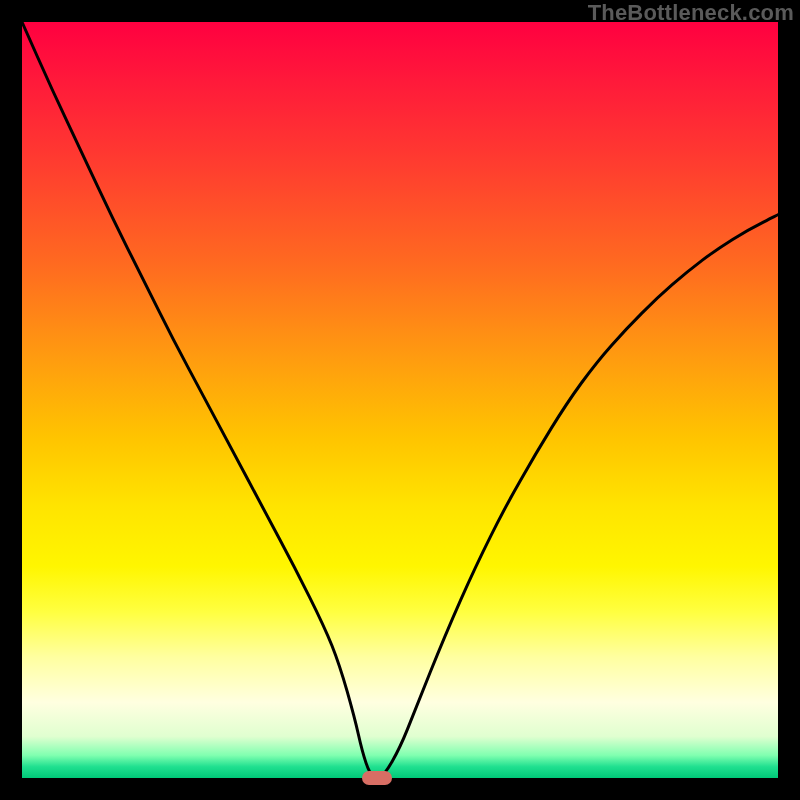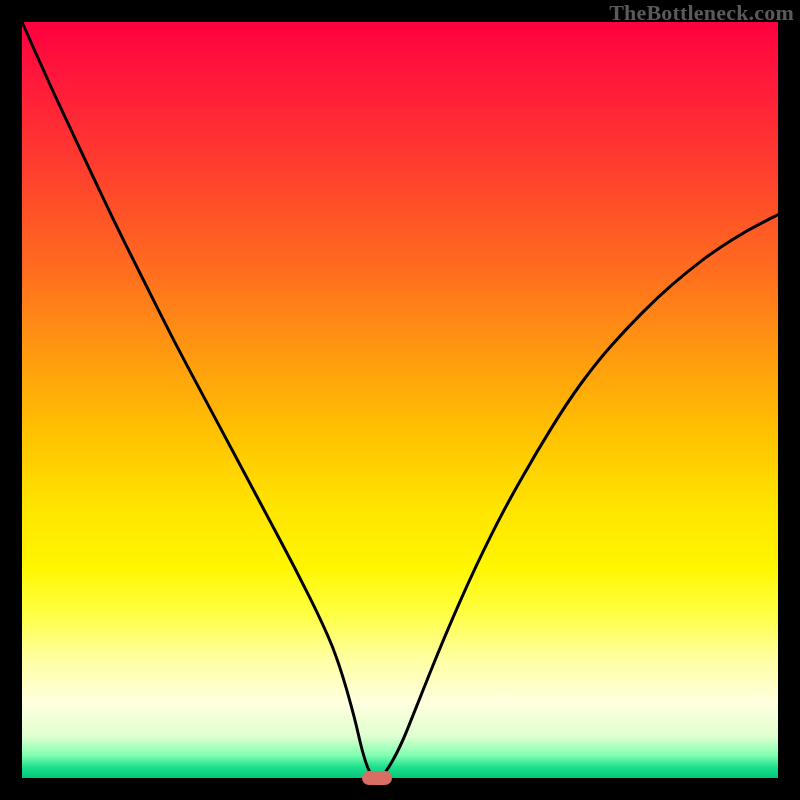--- a/index.html
+++ b/index.html
@@ -40,21 +40,21 @@
       #e0ffd0 94.5%,
       #80ffb0 97%,
       #20e090 98.5%,
       #00c878 100%
     );
   }
   .watermark {
     position: absolute;
     top: 0px;
     right: 6px;
-    font-family: Liberation Serif, serif;
+    font-family: Liberation Sans, sans-serif;
     font-size: 22px;
     font-weight: 600;
     color: #5a5a5a;
     letter-spacing: 0.2px;
     user-select: none;
   }
   svg.curve {
     position: absolute;
     left: 22px;
     top: 22px;

